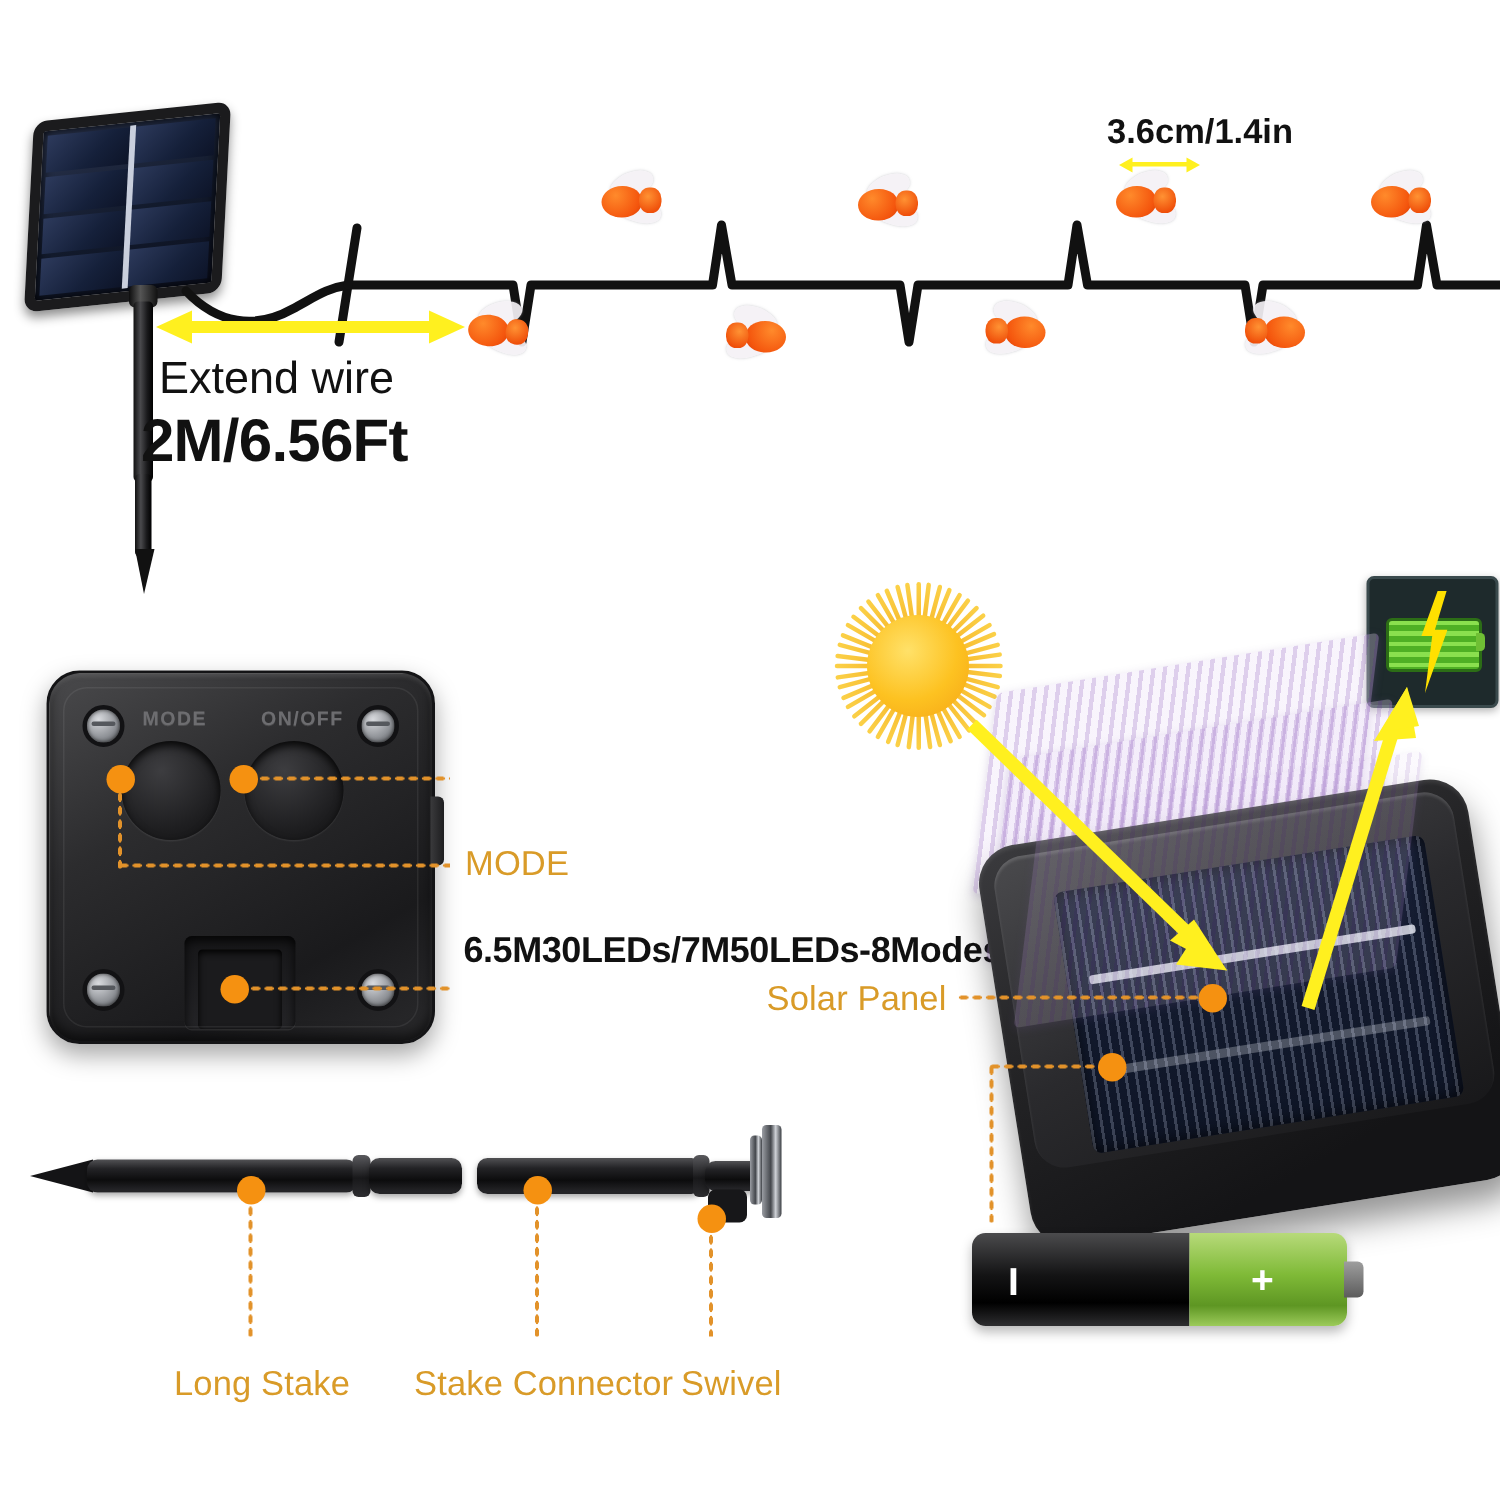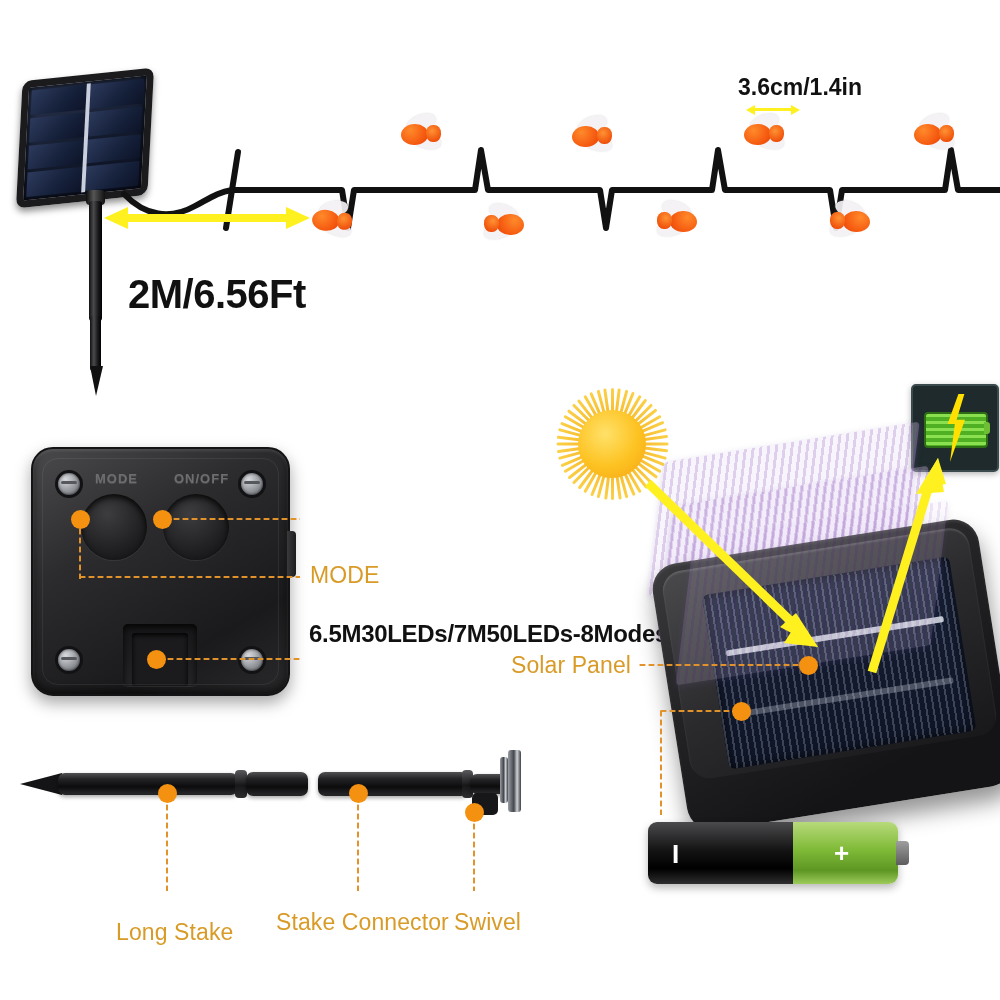--- a/index.html
+++ b/index.html
@@ -216,21 +216,22 @@
     <div class="ytri" style="left:0;top:0;border-top:5px solid transparent;border-bottom:5px solid transparent;border-right:9px solid #FFF01F;"></div>
     <div class="yline" style="left:8px;top:3px;width:38px;height:3px;"></div>
     <div class="ytri" style="right:0;top:0;border-top:5px solid transparent;border-bottom:5px solid transparent;border-left:9px solid #FFF01F;"></div>
   </div>
 
   <div class="abs" style="left:104px;top:207px;width:206px;height:22px;">
     <div class="ytri" style="left:0;top:0;border-top:11px solid transparent;border-bottom:11px solid transparent;border-right:24px solid #FFF01F;"></div>
     <div class="yline" style="left:22px;top:7px;width:164px;height:8px;"></div>
     <div class="ytri" style="right:0;top:0;border-top:11px solid transparent;border-bottom:11px solid transparent;border-left:24px solid #FFF01F;"></div>
   </div>
-  <div class="abs txt-black t-2m" style="left:128px;top:272px;">2M/6.56Ft</div>
+  <div class="abs txt-black t-extend" style="left:106px;top:236px;">Extend wire</div>
+  <div class="abs txt-black t-2m" style="left:94px;top:272px;">2M/6.56Ft</div>
 
   <div class="abs ctrl" style="left:31px;top:447px;">
     <div class="screw" style="left:22px;top:21px;"></div>
     <div class="screw" style="right:22px;top:21px;"></div>
     <div class="screw" style="left:22px;bottom:20px;"></div>
     <div class="screw" style="right:22px;bottom:20px;"></div>
 
     <div class="emboss" style="left:62px;top:22px;">MODE</div>
     <div class="emboss" style="left:141px;top:22px;">ON/OFF</div>
 
@@ -376,17 +377,17 @@
   </div>
 
   <div class="abs dot" style="left:158px;top:784px;width:19px;height:19px;"></div>
   <div class="abs dot" style="left:349px;top:784px;width:19px;height:19px;"></div>
   <div class="abs dot" style="left:465px;top:803px;width:19px;height:19px;"></div>
 
   <div class="abs dotV" style="left:165px;top:803px;height:88px;"></div>
   <div class="abs dotV" style="left:356px;top:803px;height:88px;"></div>
   <div class="abs dotV" style="left:472px;top:822px;height:69px;"></div>
 
-  <div class="abs lbl-gold" style="left:116px;top:909px;margin-top:10px;">Long Stake</div>
+  <div class="abs lbl-gold" style="left:116px;top:909px;">Long Stake</div>
   <div class="abs lbl-gold" style="left:276px;top:909px;">Stake Connector</div>
   <div class="abs lbl-gold" style="left:454px;top:909px;">Swivel</div>
 
 </div>
 
 </body></html>

